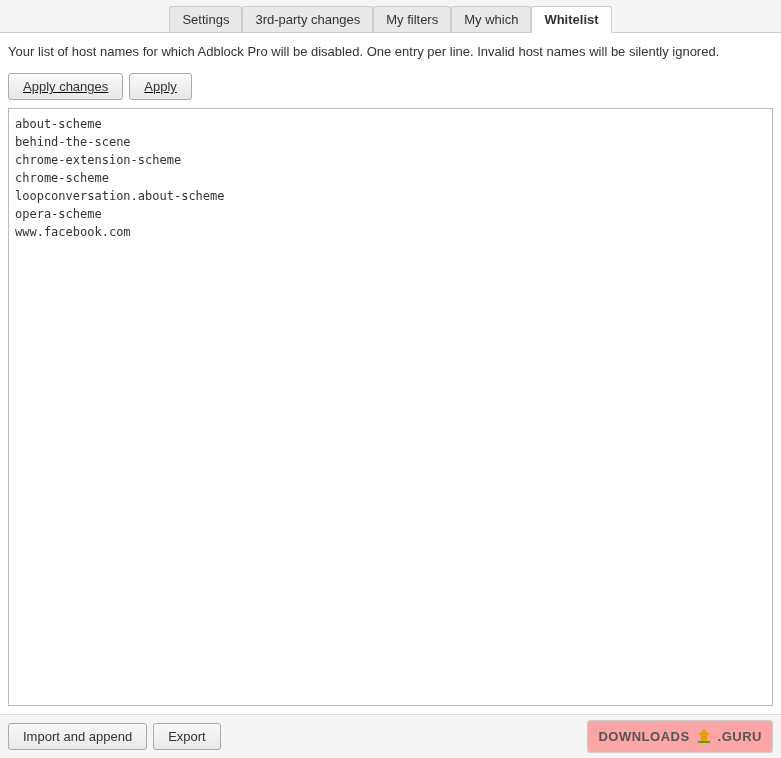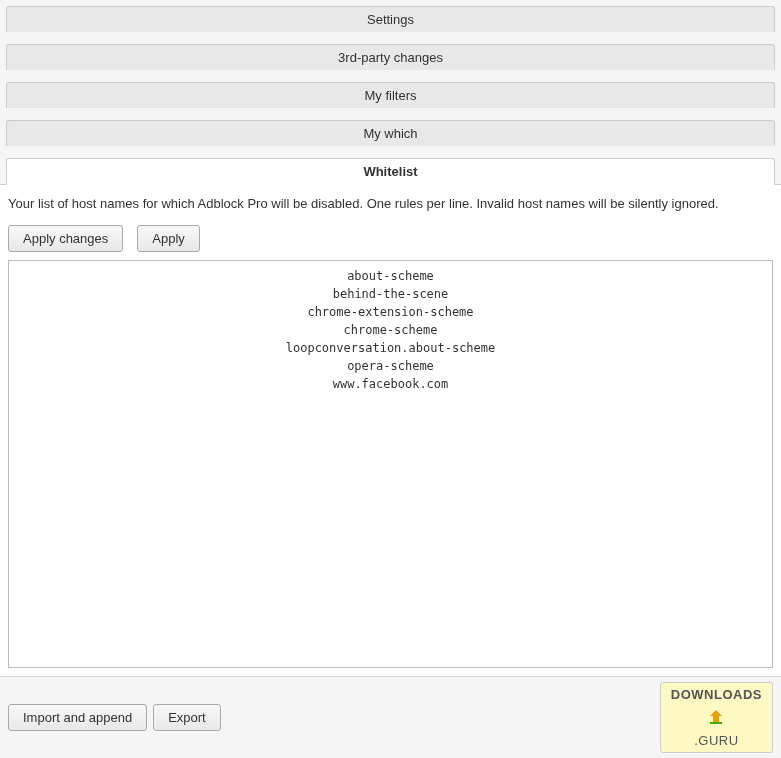--- a/index.html
+++ b/index.html
@@ -21,25 +21,26 @@
       width: 781px;
       height: 758px;
       background: #fff;
       display: flex;
       flex-direction: column;
     }
 
     
     .tabs-bar {
       display: flex;
-      flex-direction: column;
+      flex-direction: row;
       border-bottom: 1px solid #ccc;
       background: #f5f5f5;
       padding: 6px 6px 0 6px;
-      gap: 12px;
+      gap: 0;
+      justify-content: center;
     }
 
     .tab {
       padding: 5px 12px;
       border: 1px solid #ccc;
       border-bottom: none;
       background: #e8e8e8;
       cursor: pointer;
       font-size: 13px;
       color: #333;
@@ -59,22 +60,23 @@
       padding: 10px 8px 8px 8px;
       font-size: 13px;
       color: #333;
       line-height: 1.4;
     }
 
     
     .toolbar {
       display: flex;
       flex-direction: row;
-      gap: 14px;
+      gap: 6px;
       padding: 4px 8px 8px 8px;
+      text-decoration: underline;
     }
 
     .btn {
       padding: 5px 14px;
       border: 1px solid #aaa;
       background: linear-gradient(to bottom, #f8f8f8, #e8e8e8);
       cursor: pointer;
       font-size: 13px;
       color: #333;
       border-radius: 3px;
@@ -90,21 +92,20 @@
       width: 100%;
       height: 100%;
       border: 1px solid #bbb;
       font-family: monospace;
       font-size: 12px;
       padding: 6px;
       resize: none;
       outline: none;
       color: #333;
       line-height: 1.5;
-      text-align: center;
     }
 
     
     .bottom-bar {
       display: flex;
       flex-direction: row;
       align-items: center;
       justify-content: space-between;
       padding: 5px 8px;
       border-top: 1px solid #ddd;
@@ -113,59 +114,58 @@
 
     .bottom-left {
       display: flex;
       gap: 6px;
     }
 
     
     .downloads-badge {
       display: flex;
       align-items: center;
-      background: #fef9c3;
+      background: #fca5a5;
       border: 1px solid #ccc;
       padding: 4px 10px;
       border-radius: 3px;
       font-size: 13px;
       font-weight: bold;
       color: #333;
       gap: 4px;
-      flex-direction: column;
     }
 
     .downloads-badge .dl-text {
       color: #555;
       font-size: 13px;
       font-weight: bold;
       letter-spacing: 0.5px;
     }
 
     .downloads-badge .guru-text {
       color: #555;
       font-size: 13px;
-      font-weight: normal;
+      font-weight: bold;
       letter-spacing: 0.5px;
     }
   </style>
 </head>
 <body>
 
 <div class="page-wrapper">
 
   <div class="tabs-bar">
     <button class="tab">Settings</button>
     <button class="tab">3rd-party changes</button>
     <button class="tab">My filters</button>
     <button class="tab">My which</button>
     <button class="tab active">Whitelist</button>
   </div>
 
-  <div class="description">Your list of host names for which Adblock Pro will be disabled. One rules per line. Invalid host names will be silently ignored.</div>
+  <div class="description">Your list of host names for which Adblock Pro will be disabled. One entry per line. Invalid host names will be silently ignored.</div>
 
   <div class="toolbar">
     <button class="btn">Apply changes</button>
     <button class="btn">Apply</button>
   </div>
 
   <div class="textarea-wrapper">
     <textarea class="whitelist-textarea" style="">about-scheme
 behind-the-scene
 chrome-extension-scheme

